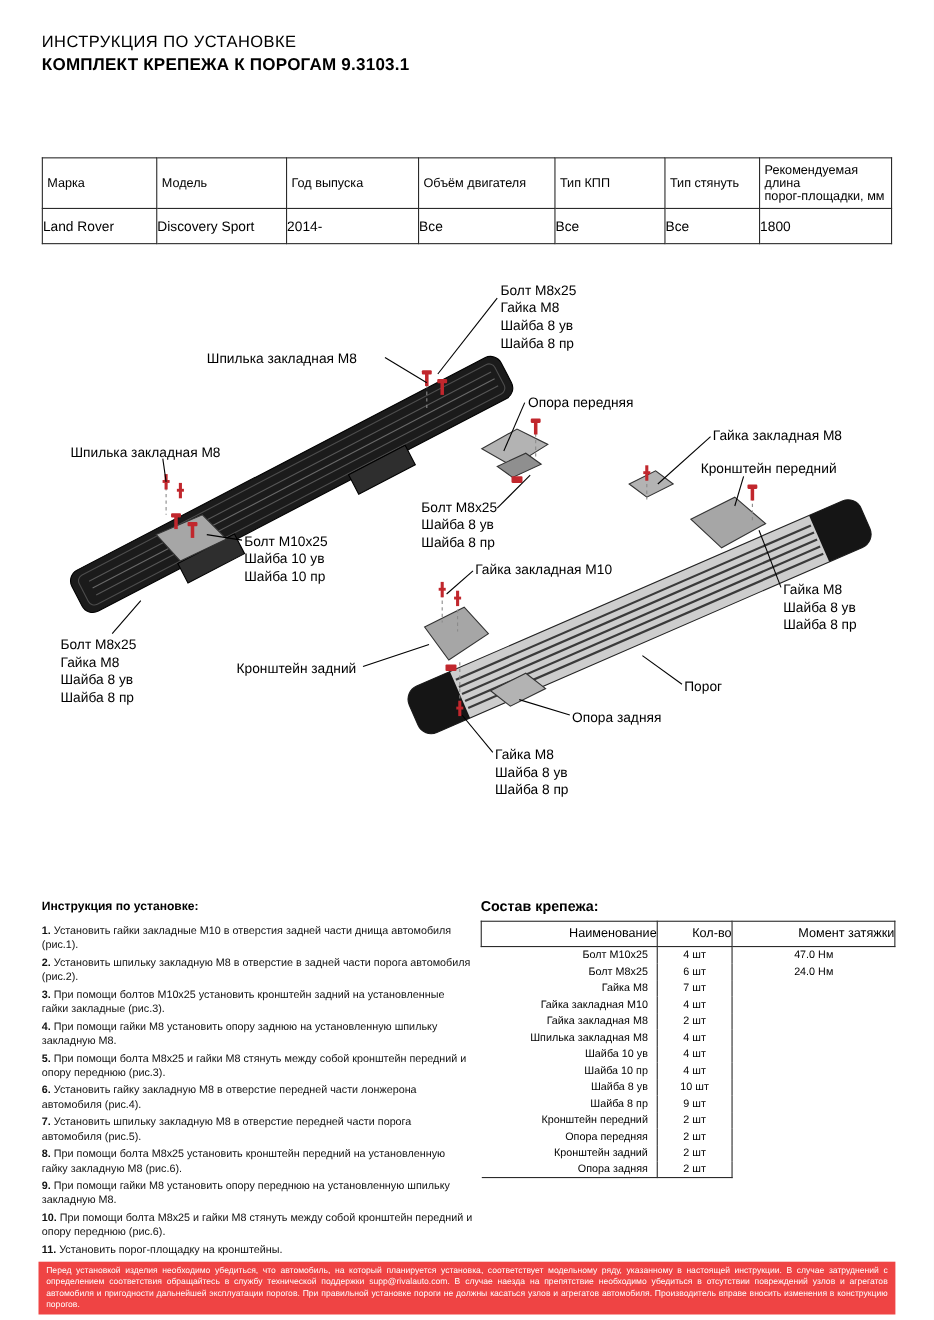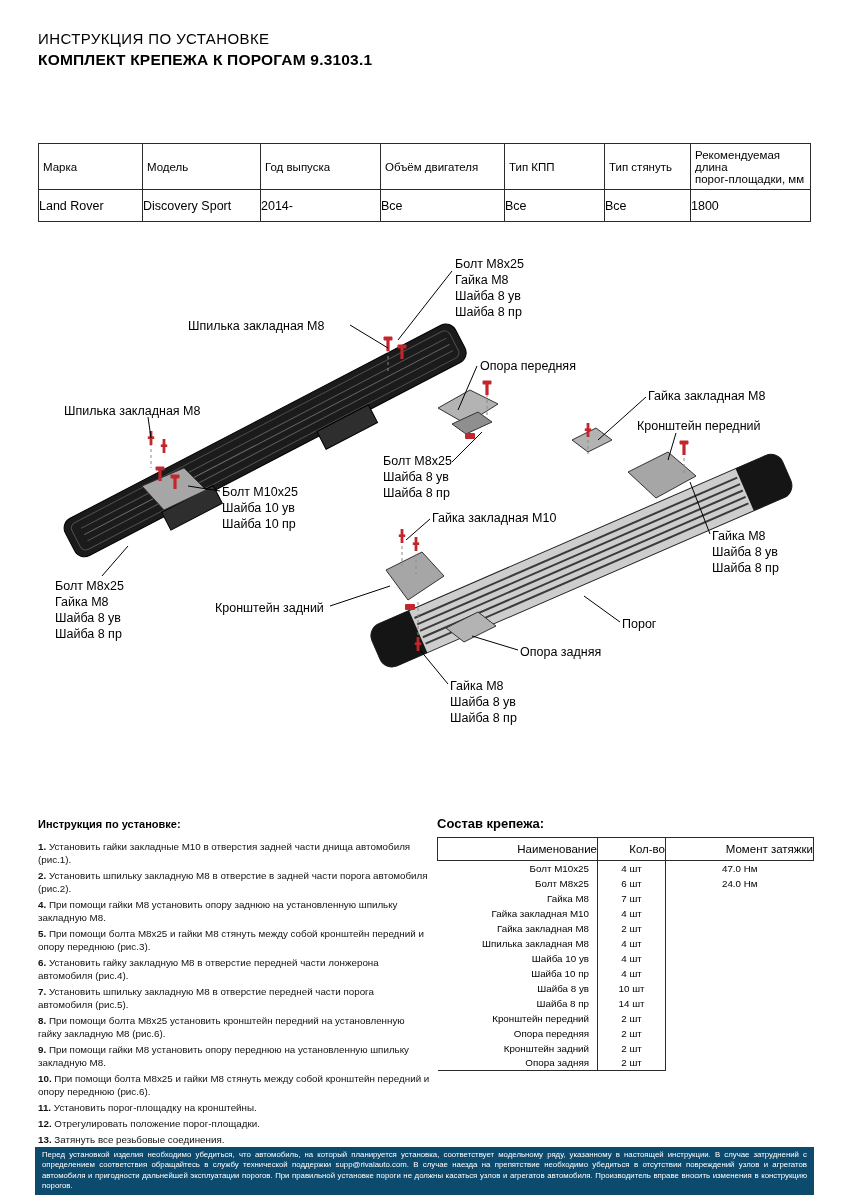--- a/index.html
+++ b/index.html
@@ -38,21 +38,21 @@
   table.pt th { font-size:11.5px; font-weight:normal; border:1px solid #2b2b2b; height:23px; text-align:right; }
   table.pt td { font-size:9.8px; height:15px; vertical-align:middle; }
   table.pt td.name { text-align:right; padding-right:8px; border-right:1px solid #2b2b2b; }
   table.pt td.qty  { text-align:center; border-right:1px solid #2b2b2b; }
   table.pt td.tq   { text-align:center; }
   table.pt tr:last-child td.name, table.pt tr:last-child td.qty { border-bottom:1px solid #2b2b2b; }
 
   
   .footer {
     position:absolute; left:35px; top:1147px; width:779px;
-    background:#0c4a6e; color:#fff; font-size:7.8px; line-height:1.32;
+    background:#ef4444; color:#fff; font-size:7.8px; line-height:1.32;
     padding:3px 7px 4px; text-align:justify;
   }
 </style>
 </head>
 <body>
 
 <div class="page">
 
   <div class="hdr">
     <div class="l1">ИНСТРУКЦИЯ ПО УСТАНОВКЕ</div>
@@ -213,20 +213,21 @@
     <div class="dlabel" style="left:450px; top:438px;">Гайка М8
 Шайба 8 ув
 Шайба 8 пр</div>
   </div>
 
   <div class="instr">
     <div class="ititle">Инструкция по установке:</div>
     <div>
         <div class="step"><b>1. </b>Установить гайки закладные М10 в отверстия задней части днища автомобиля (рис.1).</div>
         <div class="step"><b>2. </b>Установить шпильку закладную М8 в отверстие в задней части порога автомобиля (рис.2).</div>
+        <div class="step"><b>3. </b>При помощи болтов М10х25 установить кронштейн задний на установленные гайки закладные (рис.3).</div>
         <div class="step"><b>4. </b>При помощи гайки М8 установить опору заднюю на установленную шпильку закладную М8.</div>
         <div class="step"><b>5. </b>При помощи болта М8х25 и гайки М8 стянуть между собой кронштейн передний и опору переднюю (рис.3).</div>
         <div class="step"><b>6. </b>Установить гайку закладную М8 в отверстие передней части лонжерона автомобиля (рис.4).</div>
         <div class="step"><b>7. </b>Установить шпильку закладную М8 в отверстие передней части порога автомобиля (рис.5).</div>
         <div class="step"><b>8. </b>При помощи болта М8х25 установить кронштейн передний на установленную гайку закладную М8 (рис.6).</div>
         <div class="step"><b>9. </b>При помощи гайки М8 установить опору переднюю на установленную шпильку закладную М8.</div>
         <div class="step"><b>10. </b>При помощи болта М8х25 и гайки М8 стянуть между собой кронштейн передний и опору переднюю (рис.6).</div>
         <div class="step"><b>11. </b>Установить порог-площадку на кронштейны.</div>
         <div class="step"><b>12. </b>Отрегулировать положение порог-площадки.</div>
         <div class="step"><b>13. </b>Затянуть все резьбовые соединения.</div>
@@ -289,21 +290,21 @@
             <td class="qty">4 шт</td>
             <td class="tq"></td>
           </tr>
           <tr>
             <td class="name">Шайба 8 ув</td>
             <td class="qty">10 шт</td>
             <td class="tq"></td>
           </tr>
           <tr>
             <td class="name">Шайба 8 пр</td>
-            <td class="qty">14 шт</td>
+            <td class="qty">9 шт</td>
             <td class="tq"></td>
           </tr>
           <tr>
             <td class="name">Кронштейн передний</td>
             <td class="qty">2 шт</td>
             <td class="tq"></td>
           </tr>
           <tr>
             <td class="name">Опора передняя</td>
             <td class="qty">2 шт</td>

